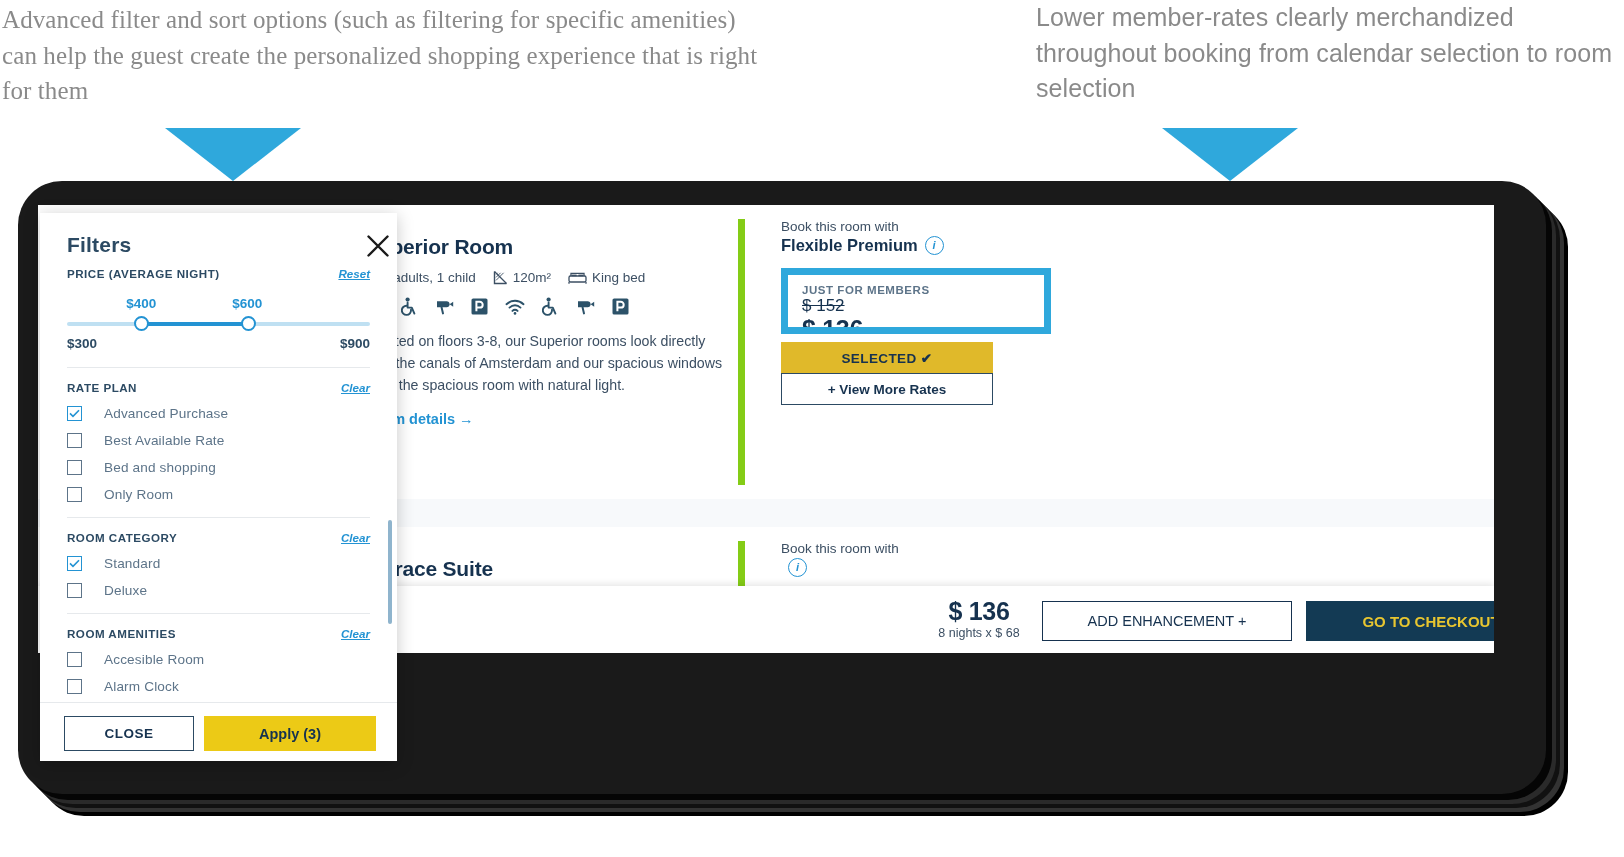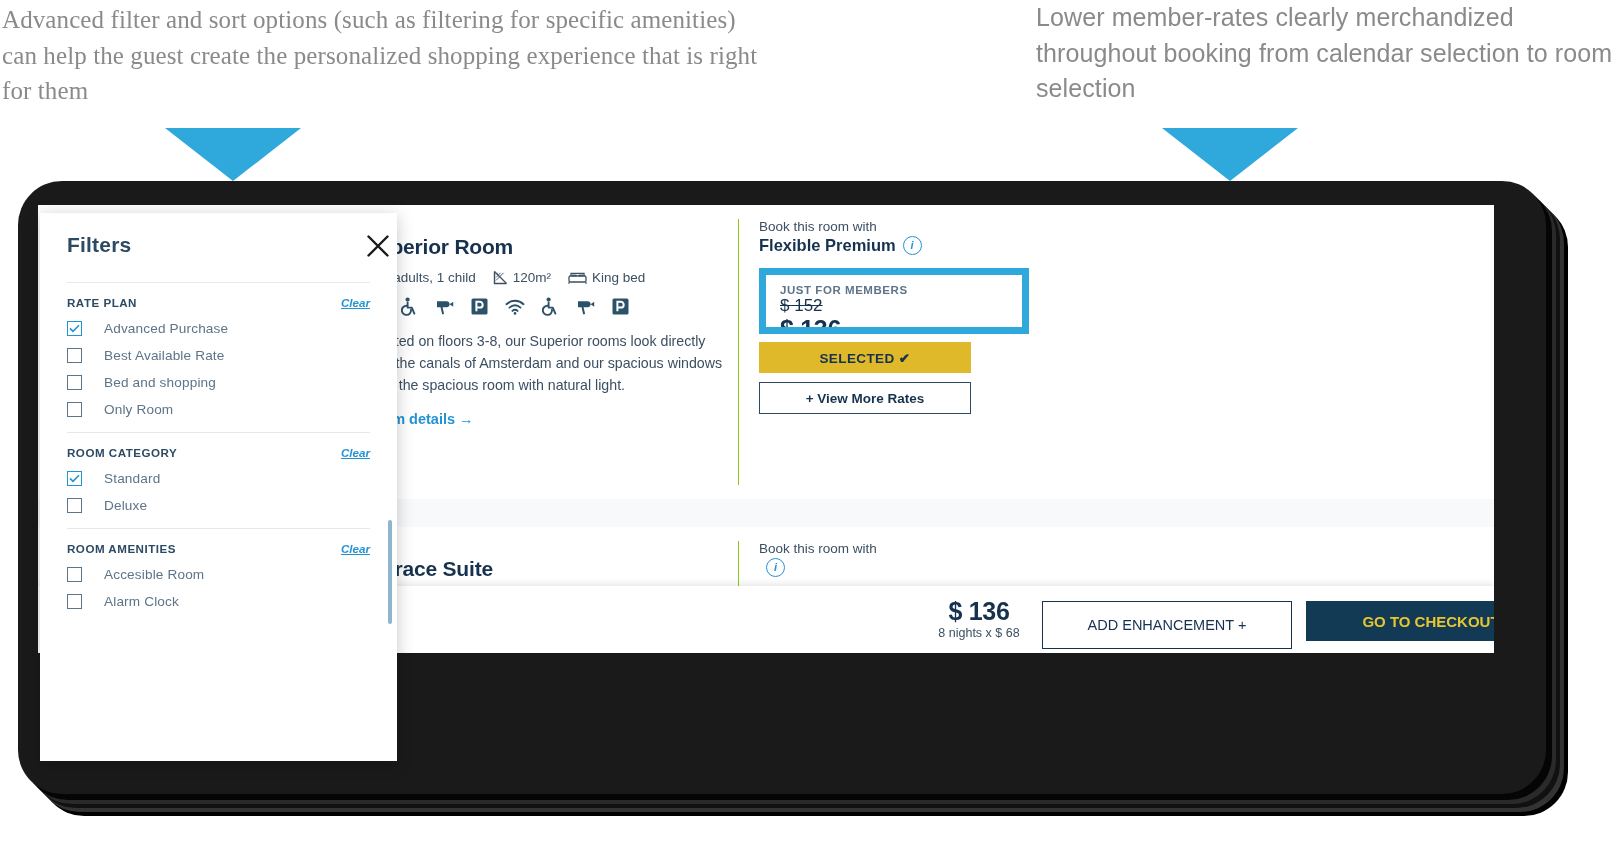--- a/index.html
+++ b/index.html
@@ -71,44 +71,44 @@
   .room-title{font-size:21px;font-weight:bold;color:#16324f;letter-spacing:-.2px;margin:0 0 11px 0;}
   .room-meta{display:flex;align-items:center;gap:17px;margin-bottom:12px;}
   .meta-item{display:flex;align-items:center;gap:5px;font-size:13.5px;color:#3c4f63;white-space:nowrap;}
   .meta-item svg{flex:0 0 auto;}
   .amenity-row{display:flex;align-items:center;gap:17px;margin-bottom:14px;}
   .amenity-row svg{display:block;}
   .room-desc{font-size:14.2px;line-height:1.55;color:#3c4f63;margin:0 0 14px 0;}
   .room-details-link{font-size:14.5px;font-weight:bold;color:#2393d3;text-decoration:none;display:inline-block;}
 
   
-  .rate-col{position:absolute;border-left:1px solid #84cc16;padding-left:20px;}
+  .rate-col{position:absolute;border-left:7px solid #84cc16;padding-left:36px;}
   #rate-superior{left:700px;top:14px;width:270px;height:266px;}
   #rate-terrace{left:700px;top:336px;width:270px;height:112px;}
   .book-with{font-size:13.5px;color:#3c4f63;margin-bottom:2px;}
   .rate-name{font-size:16.5px;font-weight:bold;color:#16324f;display:flex;align-items:center;gap:7px;}
   .info-circle{display:inline-flex;align-items:center;justify-content:center;width:17px;height:17px;border:1.6px solid #2393d3;border-radius:50%;color:#2393d3;font-size:11px;font-style:italic;font-weight:bold;line-height:1;}
 
   .member-box{margin-top:13px;border:7px solid #2FA8DC;background:#ffffff;height:66px;overflow:hidden;padding:9px 0 0 14px;box-sizing:border-box;}
   .members-label{font-size:11.5px;font-weight:bold;color:#5d7489;letter-spacing:.55px;margin-bottom:1px;}
   .price-old{font-size:17px;font-weight:normal;color:#16324f;text-decoration:line-through;line-height:1.05;}
   .price-new{font-size:25px;font-weight:bold;color:#16324f;line-height:1.12;letter-spacing:-.3px;}
 
   .btn-selected{margin-top:8px;width:212px;height:31px;background:#e0b92a;border:none;color:#16324f;font-size:13.5px;font-weight:bold;letter-spacing:.4px;display:flex;align-items:center;justify-content:center;gap:6px;cursor:pointer;font-family:inherit;}
-  .btn-more-rates{margin-top:9px;width:212px;height:32px;background:#ffffff;border:1.6px solid #2c4a63;color:#16324f;font-size:13.5px;font-weight:bold;display:flex;align-items:center;justify-content:center;cursor:pointer;font-family:inherit;}
+  .btn-more-rates{width:212px;height:32px;background:#ffffff;border:1.6px solid #2c4a63;color:#16324f;font-size:13.5px;font-weight:bold;display:flex;align-items:center;justify-content:center;cursor:pointer;font-family:inherit;}
 
   
   #bottom-bar{position:absolute;left:0;top:381px;width:1456px;height:67px;background:#ffffff;box-shadow:0 -2px 7px rgba(0,0,0,.10);display:flex;align-items:center;}
   #sel-text{position:absolute;left:14px;top:12px;width:640px;}
   .sel-small{font-size:13px;color:#3c4f63;margin-bottom:2px;}
   .sel-big{font-size:19px;font-weight:bold;color:#16324f;letter-spacing:-.2px;}
   #bar-price{position:absolute;left:886px;top:12px;text-align:center;width:110px;}
   .bar-price-main{font-size:25px;font-weight:bold;color:#16324f;line-height:1.1;letter-spacing:-.3px;}
   .bar-price-sub{font-size:12.5px;color:#3c4f63;}
-  #btn-enhancement{position:absolute;left:1004px;top:15px;width:250px;height:48px;background:#ffffff;border:1.7px solid #16324f;color:#16324f;font-size:14.5px;font-weight:500;display:flex;align-items:center;justify-content:center;cursor:pointer;font-family:inherit;}
+  #btn-enhancement{position:absolute;left:1004px;top:15px;width:250px;height:40px;background:#ffffff;border:1.7px solid #16324f;color:#16324f;font-size:14.5px;font-weight:500;display:flex;align-items:center;justify-content:center;cursor:pointer;font-family:inherit;}
   #btn-checkout{position:absolute;left:1268px;top:15px;width:250px;height:40px;background:#133a54;border:none;color:#e8c630;font-size:15px;font-weight:bold;display:flex;align-items:center;justify-content:center;cursor:pointer;font-family:inherit;}
 
   
   #filters-panel{
     position:absolute;left:40px;top:213px;width:357px;height:548px;
     background:#ffffff;
     box-shadow:0 3px 16px rgba(0,0,0,.22);
     overflow:hidden;
   }
   #filters-head{position:absolute;left:0;top:0;width:291px;height:54px;}
@@ -312,20 +312,36 @@
     <div id="filters-title">Filters</div>
     <div id="filters-close">
       <svg width="26" height="26" viewBox="0 0 26 26">
         <path d="M3.5 3.5L22.5 22.5M22.5 3.5L3.5 22.5" stroke="#1a1a1a" stroke-width="2.4" stroke-linecap="round"></path>
       </svg>
     </div>
   </div>
 
   <div id="filters-body">
 
+    <div class="fsection">
+      <div class="fhead">
+        <span class="fhead-label">PRICE (AVERAGE NIGHT)</span>
+        <span class="fhead-action">Reset</span>
+      </div>
+      <div class="slider-wrap">
+        <div class="slider-val" id="val-min">$400</div>
+        <div class="slider-val" id="val-max">$600</div>
+        <div class="slider-track"></div>
+        <div class="slider-fill"></div>
+        <div class="slider-knob" id="knob-min"></div>
+        <div class="slider-knob" id="knob-max"></div>
+        <div class="slider-edge" id="edge-min">$300</div>
+        <div class="slider-edge" id="edge-max">$900</div>
+      </div>
+    </div>
 
     <div class="fdivider"></div>
 
     <div class="fsection">
       <div class="fhead">
         <span class="fhead-label">RATE PLAN</span>
         <span class="fhead-action">Clear</span>
       </div>
       <div class="check-row">
         <span class="cbox checked">
@@ -385,13 +401,17 @@
         <span class="cbox"></span>
         <span class="check-label">Alarm Clock</span>
       </div>
 
     </div>
 
   </div>
 
   <div id="filters-scrollbar"></div>
 
+  <div id="filters-footer">
+    <button id="btn-close-filter">CLOSE</button>
+    <button id="btn-apply">Apply (3)</button>
+  </div>
 </div>
 
 </body></html>

